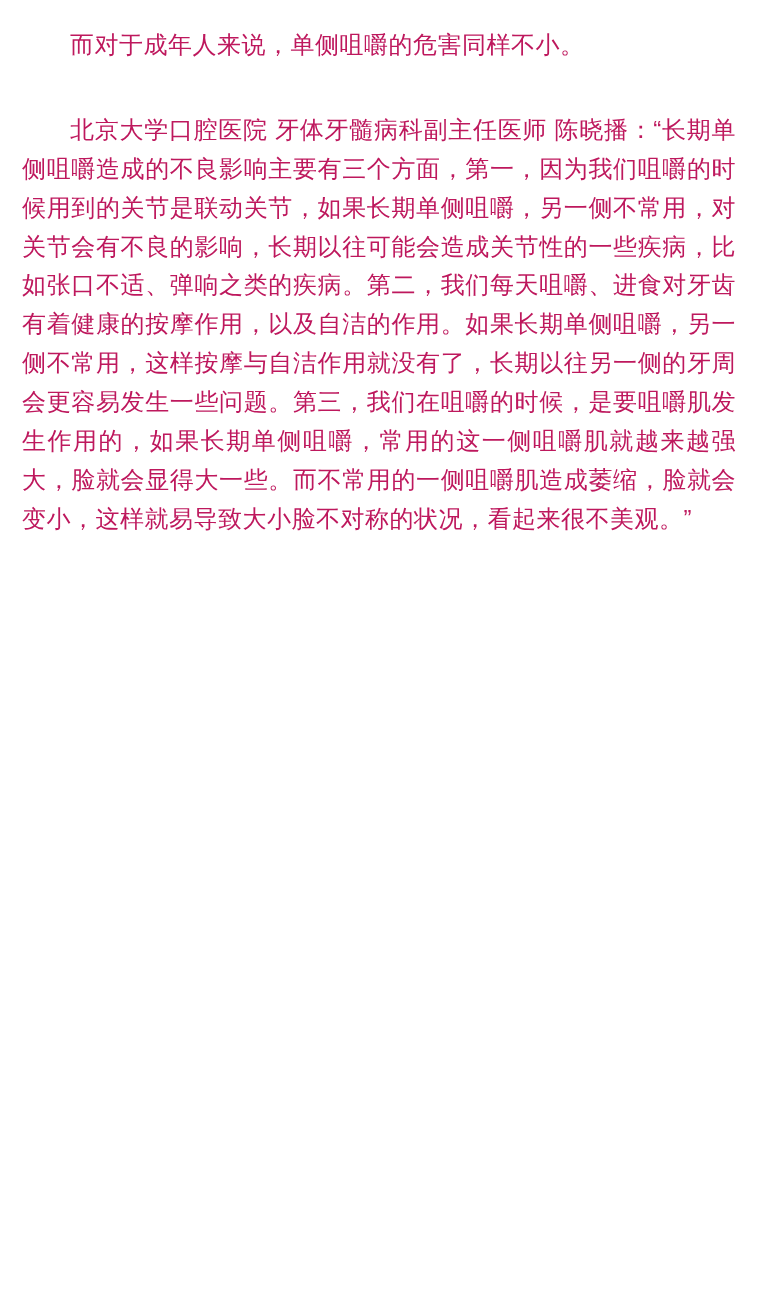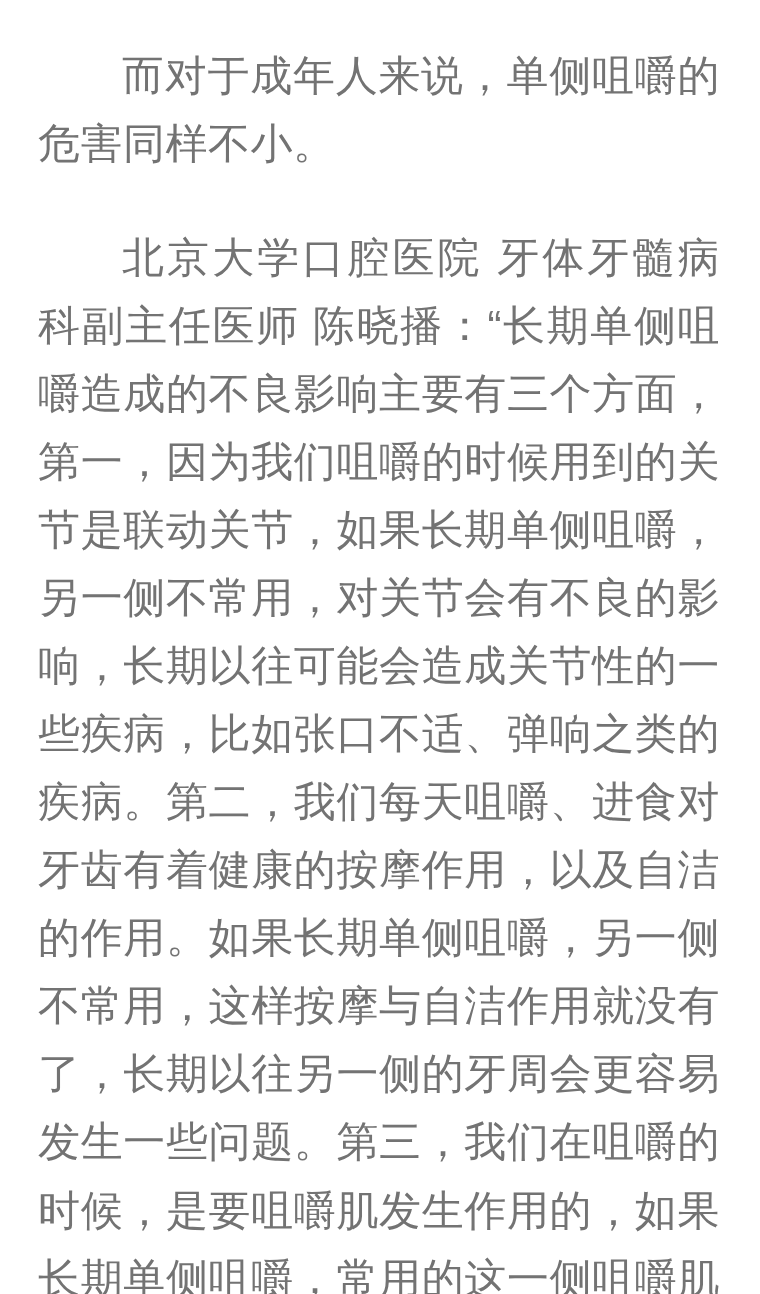--- a/index.html
+++ b/index.html
@@ -19,27 +19,27 @@
     height: 1294px;
     box-sizing: border-box;
     padding: 26px 24px 0 22px;
     background: #ffffff;
     position: relative;
   }
   .article {
     display: block;
   }
   .para {
-    font-size: 42px;
+    font-size: 24px;
     line-height: 1.62;
     letter-spacing: 0.5px;
     text-align: justify;
     text-justify: inter-ideograph;
-    color: #737373;
-    margin: 16px;
+    color: #be185d;
+    margin: 0;
     font-weight: 400;
   }
   .para.indent {
     text-indent: 2em;
   }
   .para + .para {
     margin-top: 46px;
   }
 </style>
 </head>

